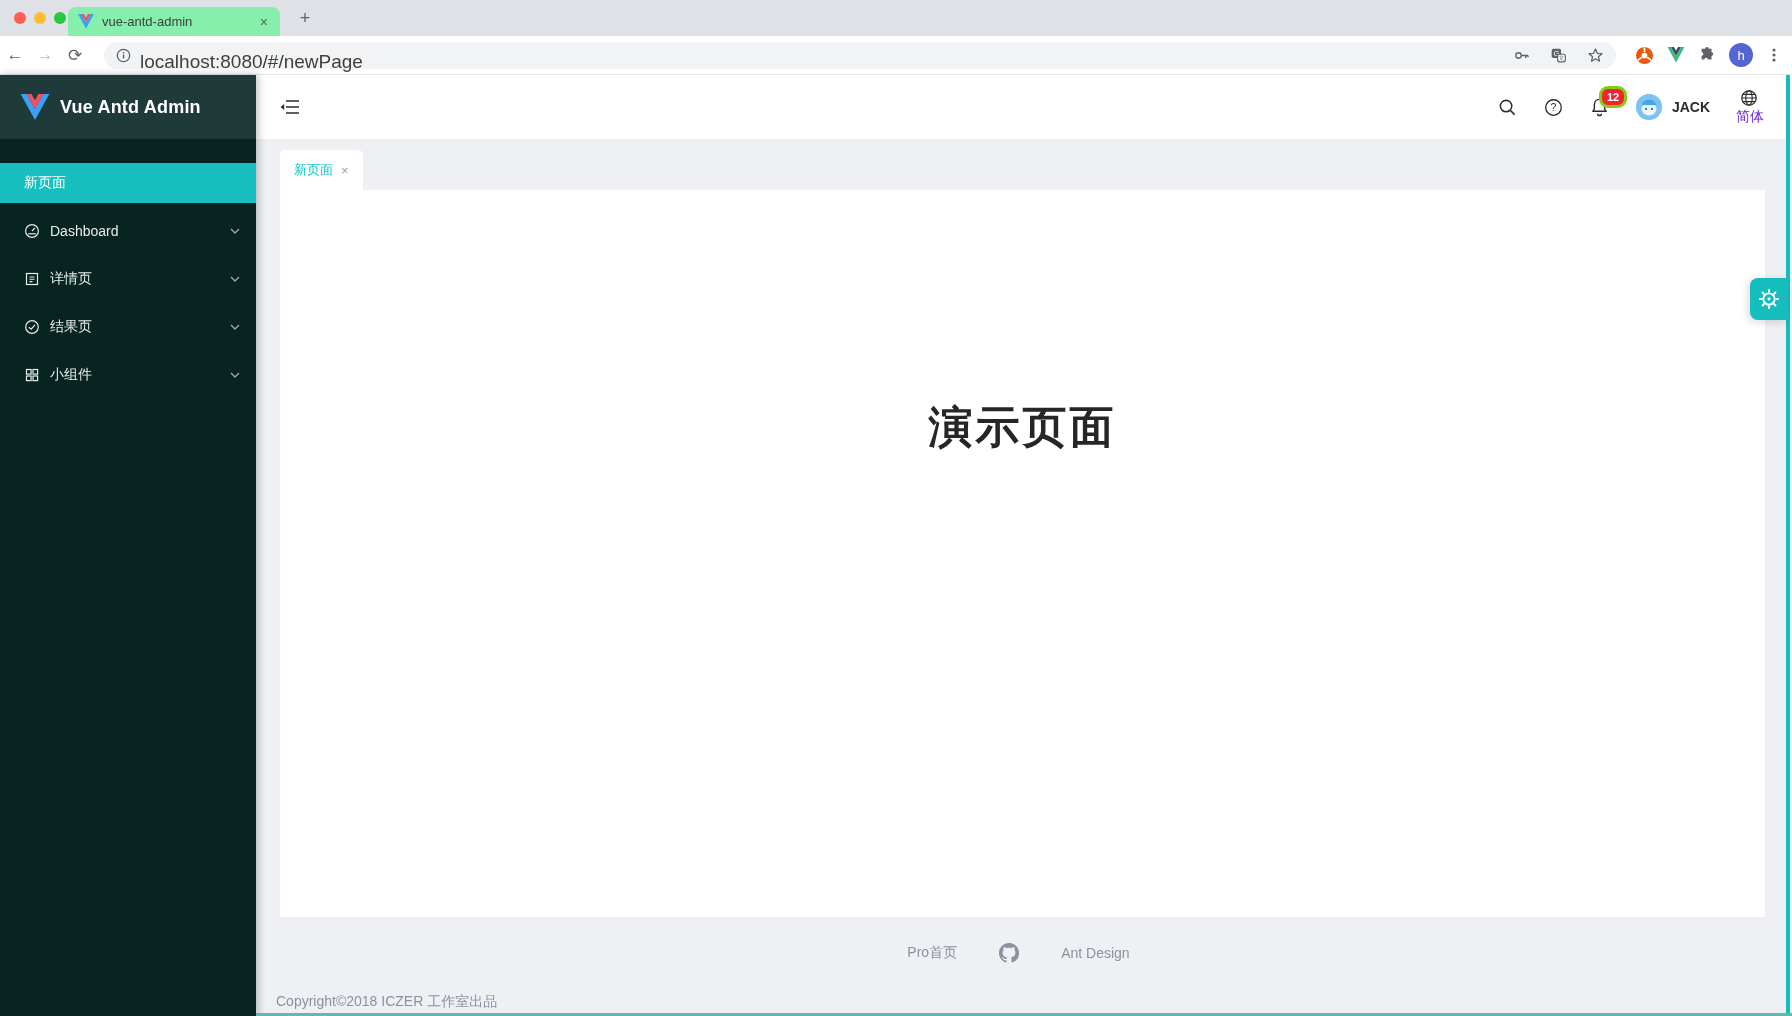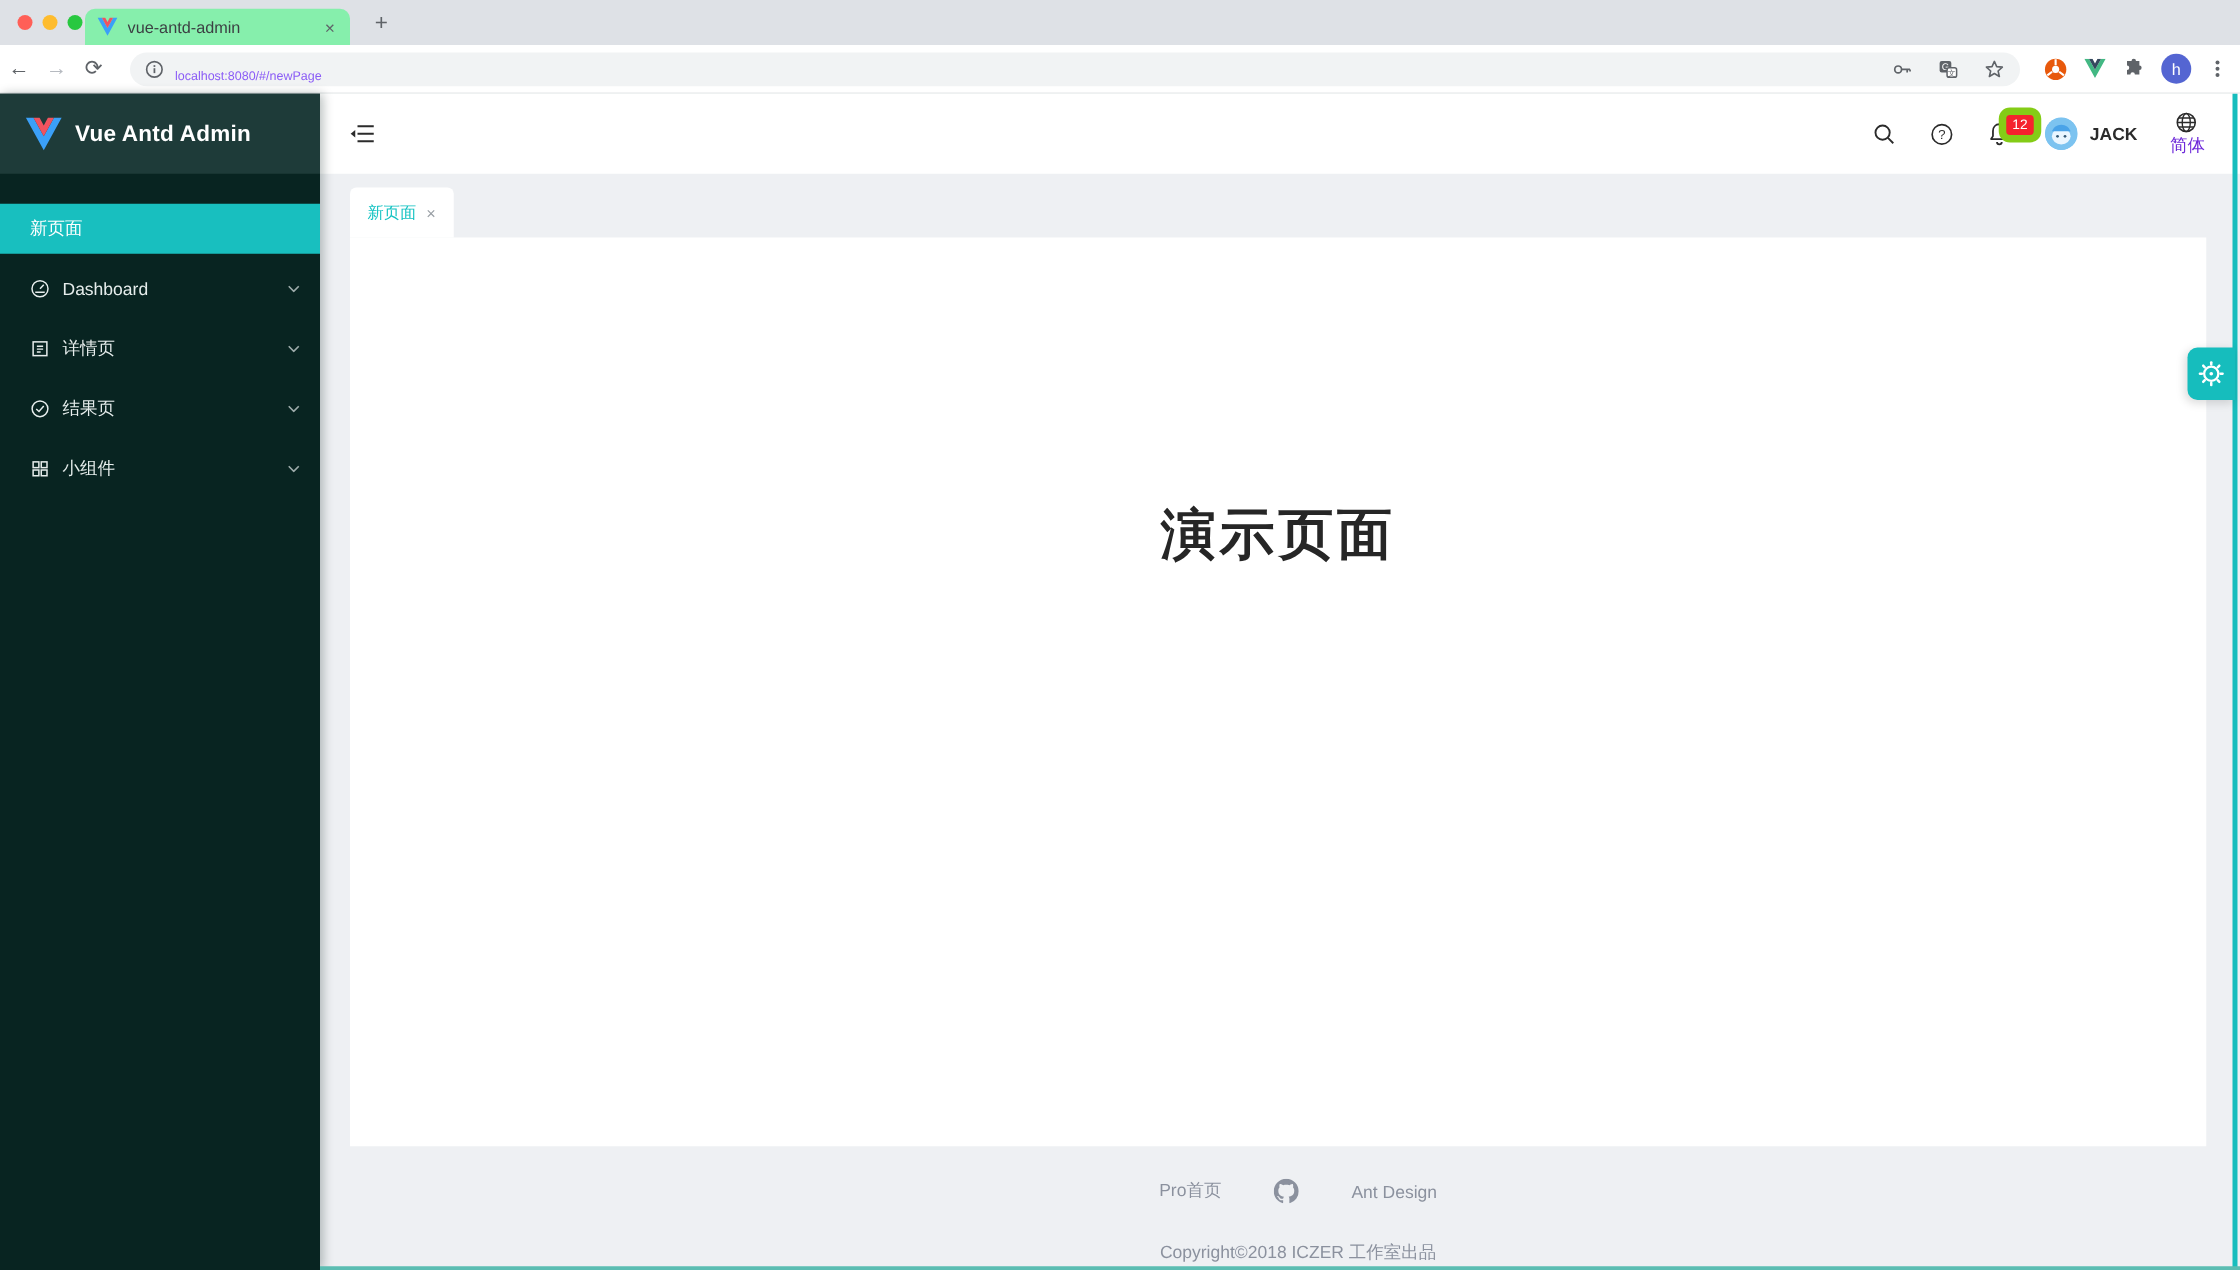--- a/index.html
+++ b/index.html
@@ -12,21 +12,21 @@
   .t-red{ left:14px; background:#ff5f57; } .t-yellow{ left:34px; background:#febc2e; } .t-green{ left:54px; background:#28c840; }
   .browser-tab { position:absolute; left:68px; top:7px; width:212px; height:29px; background:#86efac; border-radius:8px 8px 0 0; display:flex; align-items:center; padding:0 10px; }
   .browser-tab .title { flex:1; font-size:13px; color:#3c4043; margin-left:8px; white-space:nowrap; overflow:hidden; }
   .tab-close { color:#5f6368; font-size:14px; cursor:default; padding:0 2px; }
   .newtab { position:absolute; left:294px; top:8px; width:22px; height:22px; color:#5f6368; font-size:18px; text-align:center; line-height:21px; border-radius:50%; }
 
   .toolbar { position:absolute; left:0; top:36px; width:1792px; height:39px; background:#ffffff; border-bottom:1px solid #e4e6e8; display:flex; align-items:center; }
   .nav-ico { width:30px; text-align:center; font-size:17px; color:#5f6368; }
   .nav-ico.disabled { color:#b6bac0; }
   .omnibox { position:absolute; left:104px; top:6px; width:1512px; height:27px; background:#f1f3f4; border-radius:14px; display:flex; align-items:center; padding:0 12px; }
-  .omni-url { font-size:10px; color:#8b5cf6; margin-left:9px; flex:1;margin-top:12px; }
+  .omni-url { font-size:19px; color:#404040; margin-left:9px; flex:1;margin-top:12px; }
   .omni-right { display:flex; align-items:center; gap:20px; }
   .ext-area { position:absolute; right:10px; top:4px; height:30px; display:flex; align-items:center; gap:13px; }
   .ext-avatar { width:24px; height:24px; border-radius:50%; background:#5465d2; color:#fff; font-size:13px; display:flex; align-items:center; justify-content:center; }
 
   
   .app { position:absolute; left:0; top:75px; width:1792px; height:941px; }
 
   .sidebar { position:absolute; left:0; top:0; width:256px; height:941px; background:#082421; box-shadow:2px 0 8px rgba(0,25,22,.28); z-index:3; }
   .logo { height:64px; background:#1e3b39; display:flex; align-items:center; padding-left:20px; }
   .logo-title { color:#fff; font-size:18px; font-weight:700; margin-left:10px; letter-spacing:.2px; }
@@ -36,33 +36,33 @@
   .menu-item .mi-label { flex:1; }
   .menu-item.selected { background:#18bfbf; color:#fff; }
   .chev { opacity:.75; display:inline-flex; }
 
   .main { position:absolute; left:256px; top:0; width:1536px; height:941px; }
   .app-header { position:absolute; left:0; top:0; width:100%; height:64px; background:#fff; display:flex; align-items:center; padding:0 28px 0 24px; }
   .fold { display:inline-flex; cursor:pointer; }
   .hdr-right { margin-left:auto; display:flex; align-items:center; }
   .hicon { display:inline-flex; align-items:center; justify-content:center; width:20px; height:20px; margin-left:26px; cursor:pointer; color:#2b2b2b; }
   .bell-wrap { position:relative; }
-  .badge { position:absolute; top:-11px; left:9px; background:#f5222d; color:#fff; font-size:11px; line-height:16px; padding:0 5px; border-radius:9px; border:6px solid #84cc16; font-weight:400; }
+  .badge { position:absolute; top:-11px; left:9px; background:#f5222d; color:#fff; font-size:11px; line-height:16px; padding:0 5px; border-radius:9px; border:3px solid #84cc16; font-weight:700; }
   .hdr-avatar { width:26px; height:26px; border-radius:50%; margin-left:26px; overflow:hidden; background:#7cc3f0; }
   .user-name { font-size:14px; font-weight:700; color:#2b2b2b; margin-left:10px; }
   .lang { display:flex; align-items:flex-end; margin-left:26px; font-size:14px; color:#6d28d9;flex-direction:column; }
   .lang .hicon { margin-left:0; margin-right:5px; }
 
   .page-tab { position:absolute; left:24px; top:75px; height:40px; background:#fff; border-radius:5px 5px 0 0; display:flex; align-items:center; padding:0 14px; font-size:13px; color:#13c2c2; z-index:2; }
   .page-tab .pt-close { color:#9aa0a6; margin-left:8px; font-size:13px; }
 
   .panel { position:absolute; left:24px; top:115px; width:1485px; height:727px; background:#fff; }
   .demo-title { position:absolute; left:0; top:208px; width:100%; text-align:center; font-size:44px; font-weight:700; color:#262626; letter-spacing:3px; }
 
-  .footer { position:absolute; left:40px; top:868px; width:1485px; text-align:center; color:#8b919e; }
+  .footer { position:absolute; left:20px; top:868px; width:1485px; color:#8b919e; }
   .footer-links { display:flex; justify-content:center; align-items:center; gap:42px; font-size:14px; }
   .footer-links a { color:#8b919e; text-decoration:none; }
   .copyright { margin-top:30px; font-size:14px; color:#8b919e; }
 
   .gear-btn { position:absolute; left:1750px; top:203px; width:38px; height:42px; background:#16bdbd; border-radius:8px 0 0 8px; display:flex; align-items:center; justify-content:center; box-shadow:-2px 2px 8px rgba(0,0,0,.15); cursor:pointer; z-index:4; }
   .edge-line-right { position:absolute; left:1786px; top:0; width:4px; height:941px; background:#16bdbd; z-index:3; }
   .edge-line-bottom { position:absolute; left:256px; top:1013px; width:1536px; height:3px; background:#5bbdb2; z-index:3; }
 
   svg { display:block; }
 </style>

